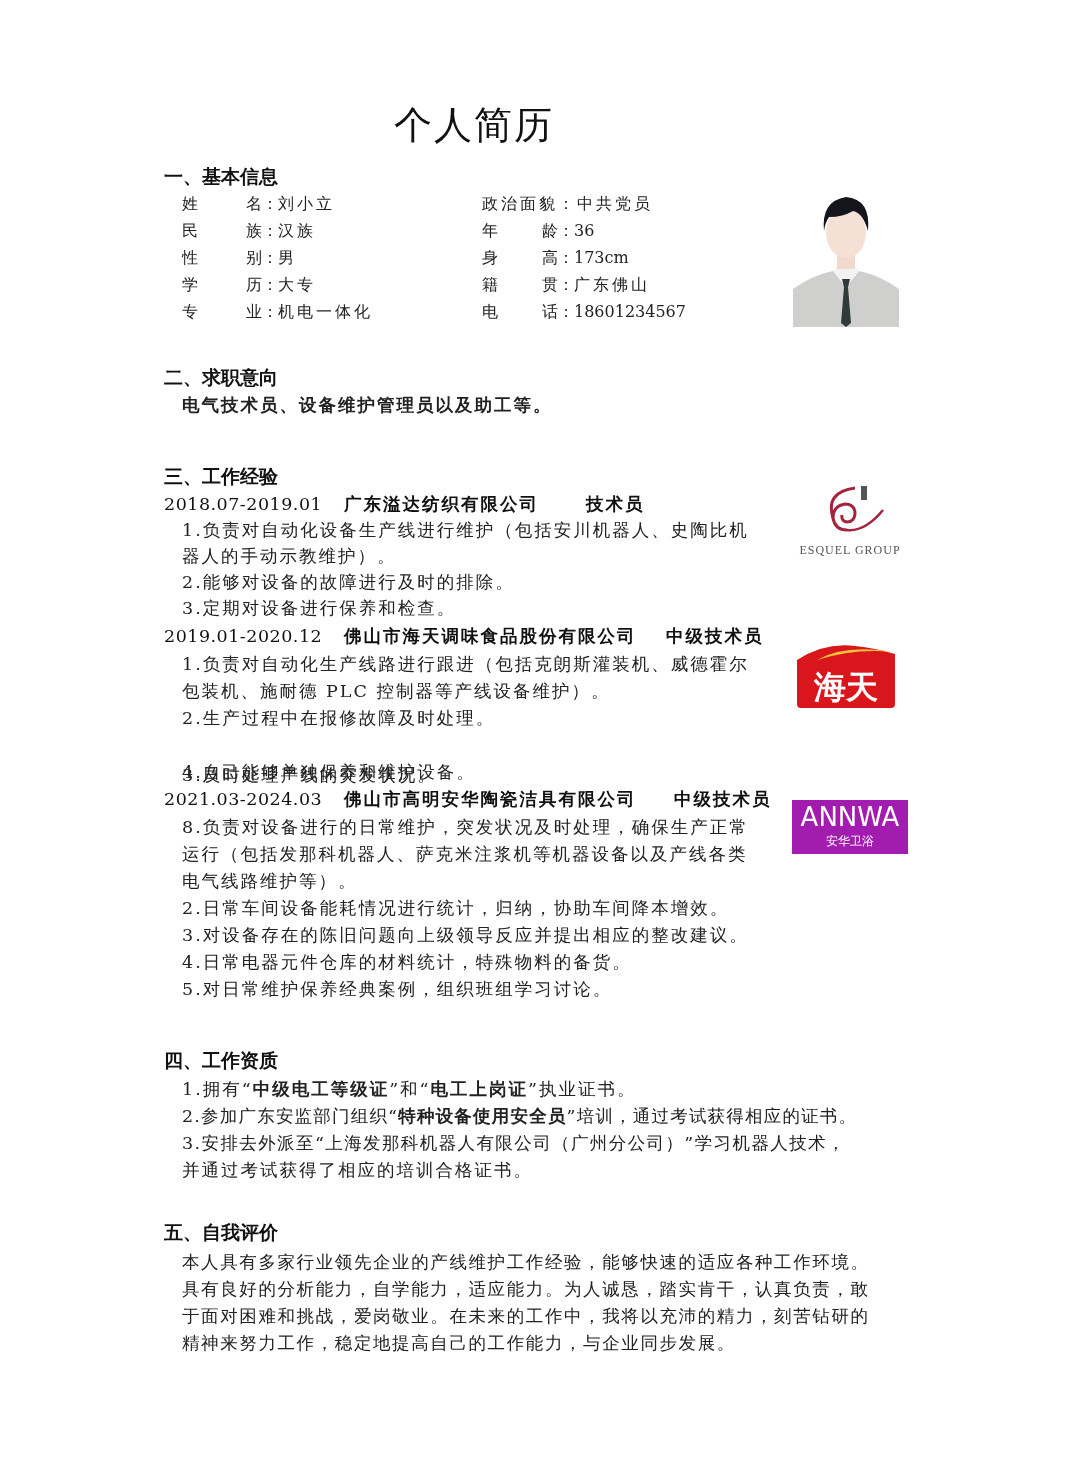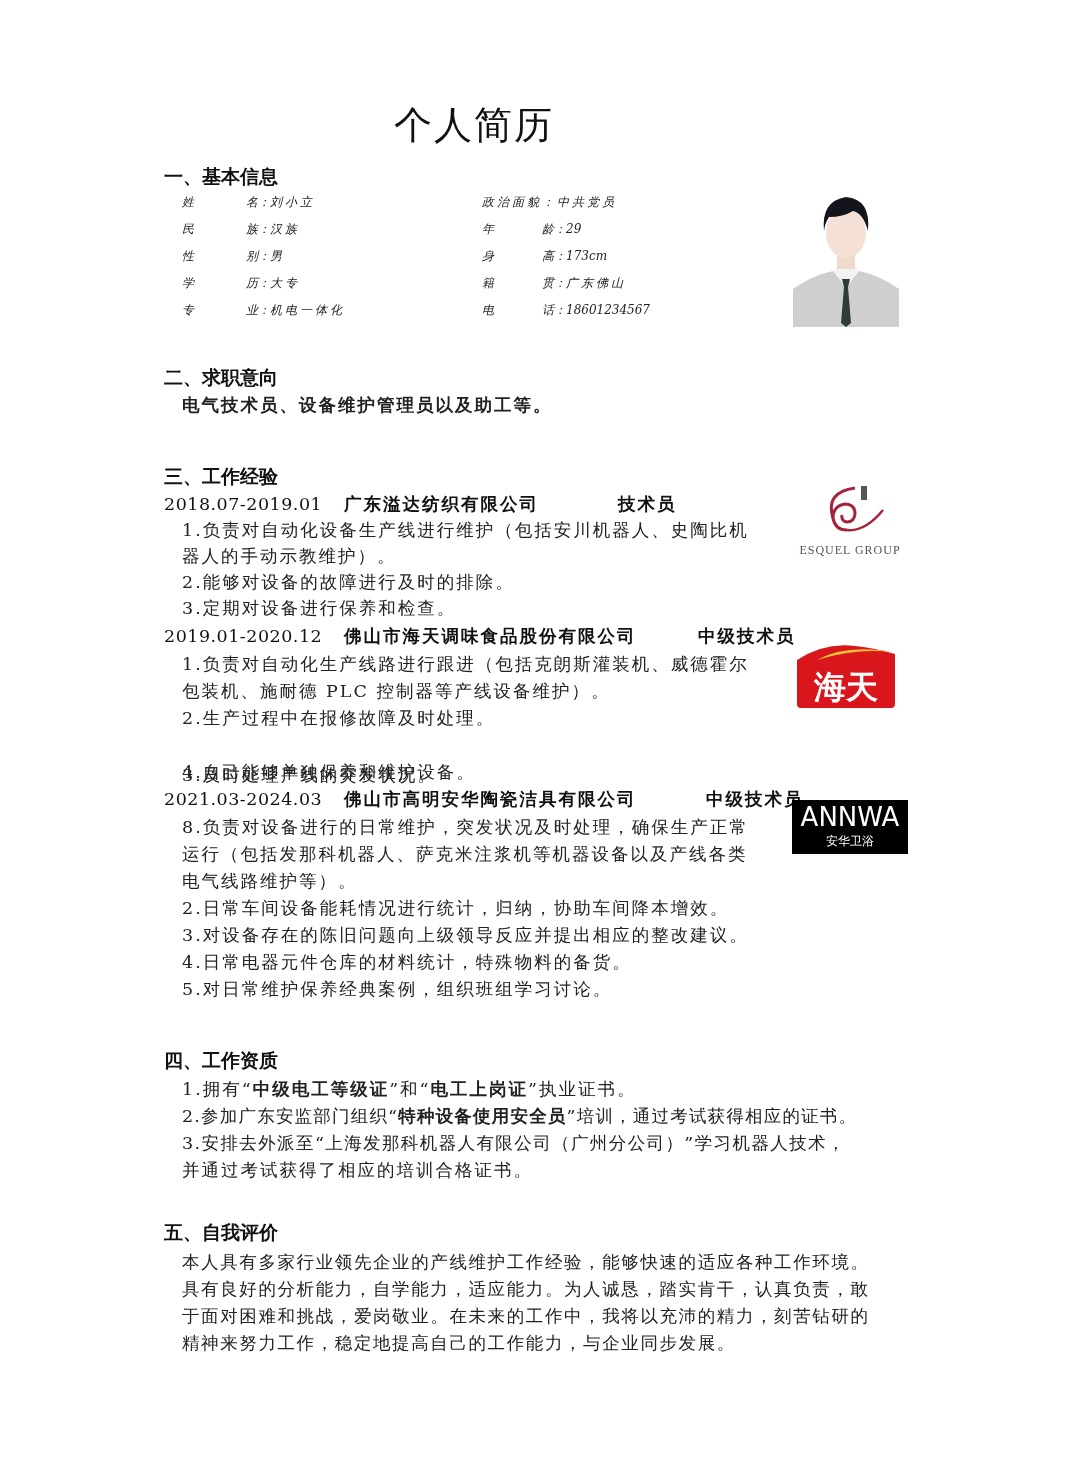--- a/index.html
+++ b/index.html
@@ -4,51 +4,51 @@
 <style>
   html, body { margin:0; padding:0; background:#ffffff; }
   body { width:1080px; height:1460px; position:relative; overflow:hidden;
          font-family:"DejaVu Serif","Liberation Serif",serif; color:#1a1a1a; }
   .title { position:absolute; left:0; width:948px; top:100px; text-align:center;
            font-family:"DejaVu Sans","Liberation Sans",sans-serif; font-size:38px; letter-spacing:2px; color:#111; }
   .h { position:absolute; left:164px; font-family:"DejaVu Sans","Liberation Sans",sans-serif;
        font-size:19px; font-weight:bold; color:#111; }
   .line { position:absolute; font-size:17.5px; letter-spacing:2px; white-space:nowrap; color:#222;text-align:center; }
   .b { font-weight:bold; }
-  .row { position:absolute; font-size:12px; white-space:nowrap; color:#222;font-style:italic; }
+  .row { position:absolute; font-size:16px; white-space:nowrap; color:#222; }
   .row .lab1 { display:inline-block; width:64px; }
   .row .lab2 { display:inline-block; }
   .job { position:absolute; left:164px; font-size:17.5px; white-space:nowrap; color:#111; }
   .job .date { display:inline-block; width:180px; letter-spacing:0.5px; }
   .job .co { font-weight:bold; letter-spacing:2px; display:inline-block; }
-  .job .role { font-weight:bold; letter-spacing:2px; display:inline-block;margin-left:32px; }
+  .job .role { font-weight:bold; letter-spacing:2px; display:inline-block; }
   .photo { position:absolute; left:793px; top:187px; width:106px; height:140px; overflow:hidden; background:#fff; }
   .logo { position:absolute; }
-  .annwa { left:792px; top:800px; width:116px; height:54px; background:#000000; color:#fff; text-align:center;
+  .annwa { left:792px; top:800px; width:116px; height:54px; background:#a21caf; color:#fff; text-align:center;
            font-family:"DejaVu Sans","Liberation Sans",sans-serif; }
   .annwa .en { font-size:26px; line-height:30px; padding-top:2px; letter-spacing:0px; }
   .annwa .cn { font-size:12px; line-height:18px; }
   .haitian { left:795px; top:640px; width:102px; height:68px; }
   .esquel { left:795px; top:480px; width:110px; height:80px; }
 </style>
 </head>
 <body>
 
 <div class="title">个人简历</div>
 
 <div class="h" style="top:164px">一、基本信息</div>
 
 <div class="row" style="left:182px; top:194px"><span class="lab1">姓</span><span class="lab2">名：</span><span style="letter-spacing:3px">刘小立</span></div>
 <div class="row" style="left:182px; top:221px"><span class="lab1">民</span><span class="lab2">族：</span><span style="letter-spacing:3px">汉族</span></div>
 <div class="row" style="left:182px; top:248px"><span class="lab1">性</span><span class="lab2">别：</span><span style="letter-spacing:3px">男</span></div>
 <div class="row" style="left:182px; top:275px"><span class="lab1">学</span><span class="lab2">历：</span><span style="letter-spacing:3px">大专</span></div>
 <div class="row" style="left:182px; top:302px"><span class="lab1">专</span><span class="lab2">业：</span><span style="letter-spacing:3px">机电一体化</span></div>
 
 <div class="row" style="left:482px; top:194px"><span style="letter-spacing:3px">政治面貌：</span><span style="letter-spacing:3px">中共党员</span></div>
-<div class="row" style="left:482px; top:221px"><span class="lab1" style="width:60px">年</span><span class="lab2">龄：</span><span>29</span></div>
+<div class="row" style="left:482px; top:221px"><span class="lab1" style="width:60px">年</span><span class="lab2">龄：</span><span>36</span></div>
 <div class="row" style="left:482px; top:248px"><span class="lab1" style="width:60px">身</span><span class="lab2">高：</span><span>173cm</span></div>
 <div class="row" style="left:482px; top:275px"><span class="lab1" style="width:60px">籍</span><span class="lab2">贯：</span><span style="letter-spacing:3px">广东佛山</span></div>
 <div class="row" style="left:482px; top:302px"><span class="lab1" style="width:60px">电</span><span class="lab2">话：</span><span>18601234567</span></div>
 
 <div class="photo">
   <svg width="106" height="140" viewBox="0 0 106 140">
     <rect width="106" height="140" fill="#ffffff"></rect>
     <path d="M0 140 L0 102 Q20 88 40 84 L53 100 L66 84 Q86 88 106 102 L106 140 Z" fill="#cfcfcd"></path>
     <path d="M40 84 L53 100 L66 84 L62 80 L44 80 Z" fill="#f2f2f2"></path>
     <path d="M49 92 L57 92 L55 100 L58 136 L53 140 L48 136 L51 100 Z" fill="#2f3a3a"></path>

